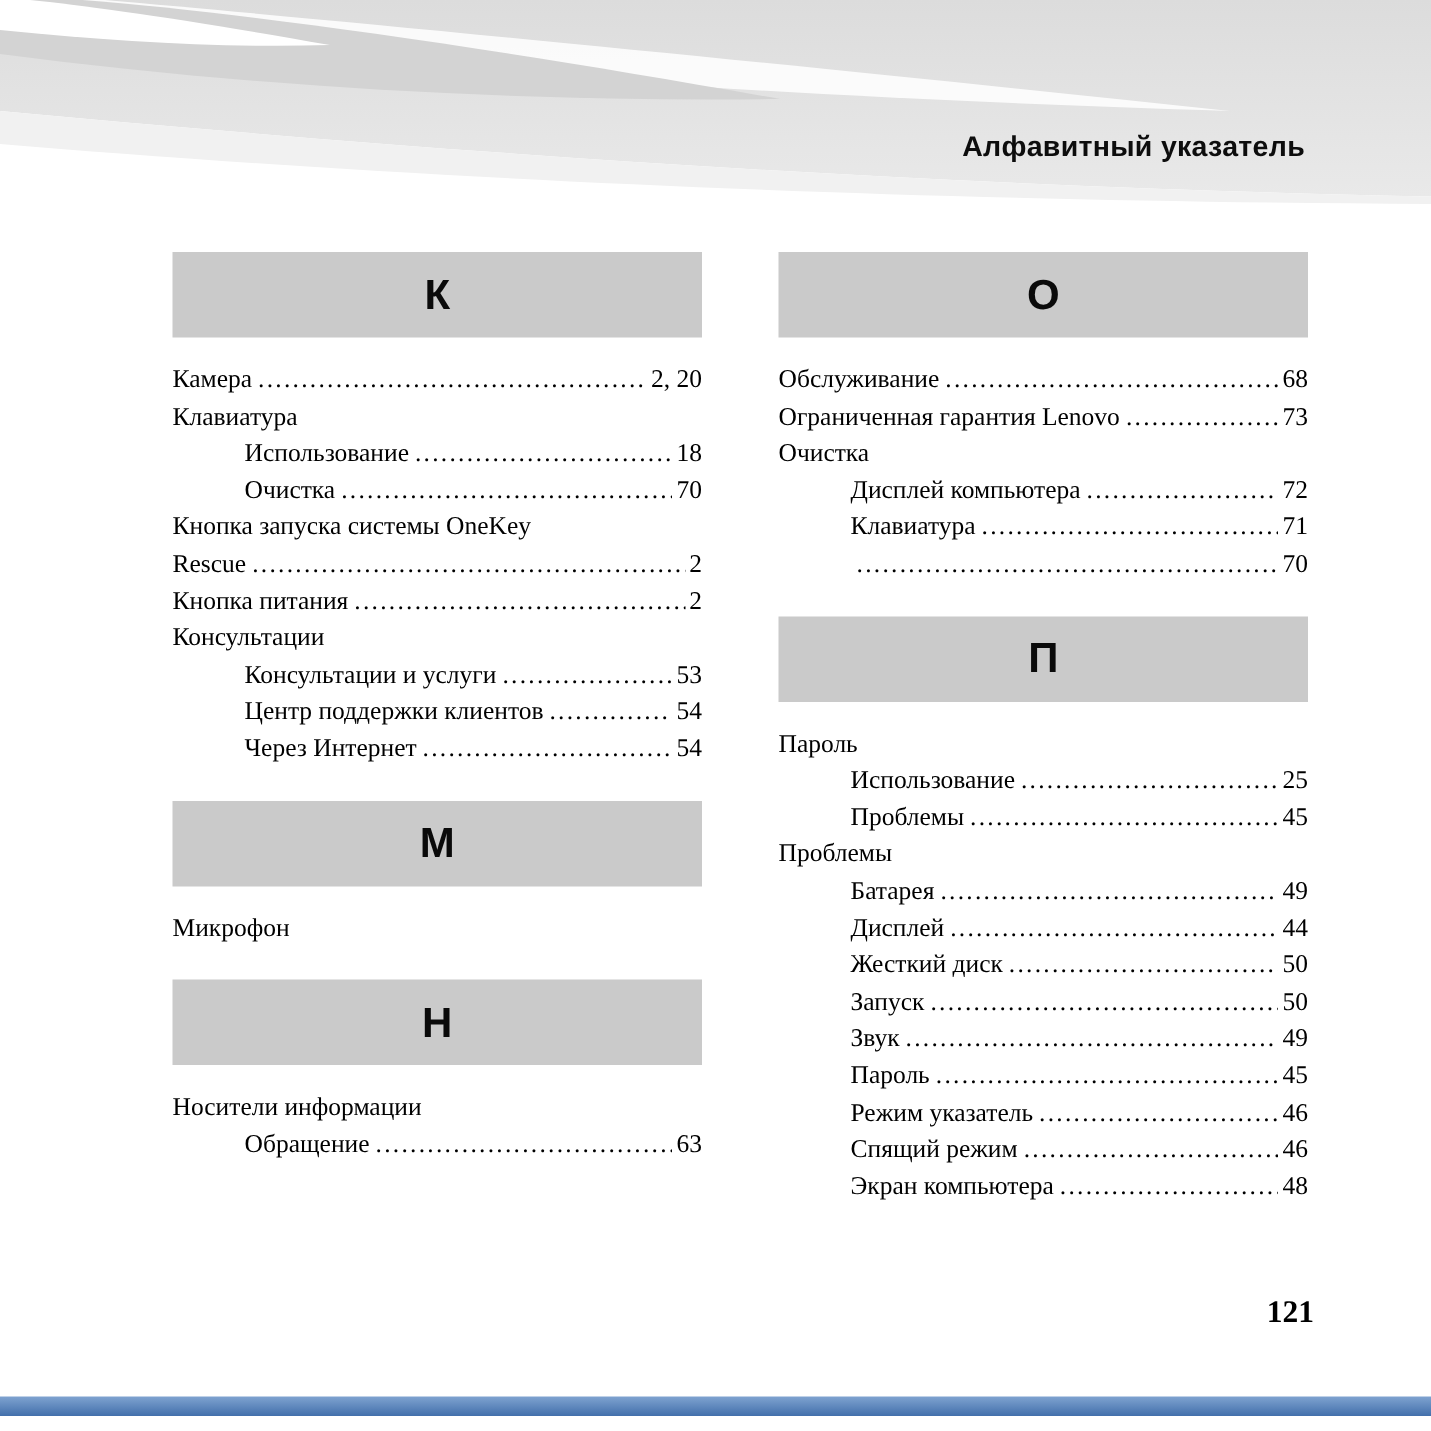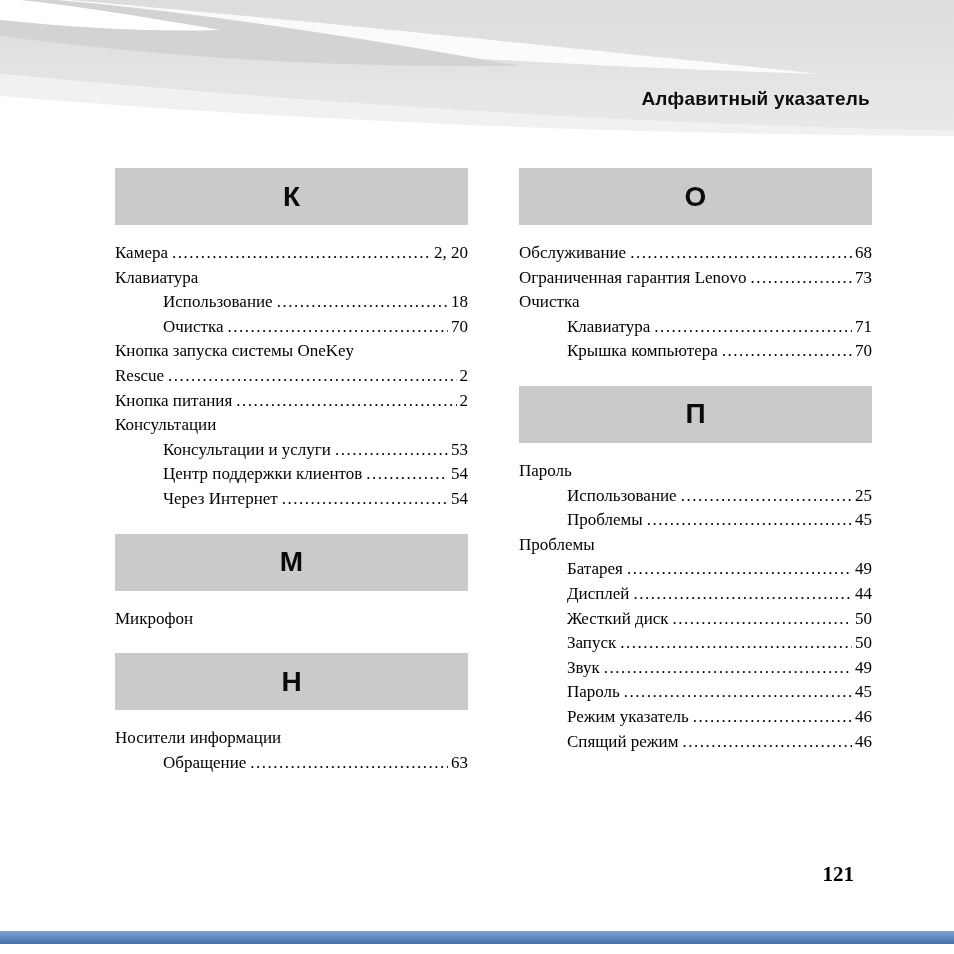--- a/index.html
+++ b/index.html
@@ -57,21 +57,21 @@
     margin: 0 3px 0 4px; min-width: 12px;
   }
   .entry .dots::before {
     content: "................................................................................";
     letter-spacing: 1.5px;
   }
   .entry .pnum { white-space: nowrap; }
 
   
   .page-number {
-    position: absolute; top: 862px; right: 100px;
+    position: absolute; top: 862px; right: 78px;
     font-family: "Liberation Serif", serif;
     font-weight: bold; font-size: 21px;
   }
   .footer-bar {
     position: absolute; left: 0; top: 931px;
     width: 954px; height: 13px;
     background: linear-gradient(to bottom, #7fa3d0, var(--footer-blue, #426fab));
   }
 </style>
 </head>
@@ -185,26 +185,30 @@
         </div>
         <div class="entry">
           <span class="label">Ограниченная гарантия Lenovo</span>
           <span class="dots"></span>
           <span class="pnum">73</span>
         </div>
         <div class="entry">
           <span class="label">Очистка</span>
         </div>
         <div class="entry indent">
+          <span class="label">Дисплей компьютера</span>
+          <span class="dots"></span>
+          <span class="pnum">72</span>
+        </div>
+        <div class="entry indent">
           <span class="label">Клавиатура</span>
           <span class="dots"></span>
           <span class="pnum">71</span>
         </div>
         <div class="entry indent">
-          <span class="label">Крышка компьютера</span>
           <span class="dots"></span>
           <span class="pnum">70</span>
         </div>
       </div>
       <div class="section-box">
         <span class="section-letter">П</span>
       </div>
       <div class="entries">
         <div class="entry">
           <span class="label">Пароль</span>
@@ -254,20 +258,25 @@
         </div>
         <div class="entry indent">
           <span class="label">Режим указатель</span>
           <span class="dots"></span>
           <span class="pnum">46</span>
         </div>
         <div class="entry indent">
           <span class="label">Спящий режим</span>
           <span class="dots"></span>
           <span class="pnum">46</span>
+        </div>
+        <div class="entry indent">
+          <span class="label">Экран компьютера</span>
+          <span class="dots"></span>
+          <span class="pnum">48</span>
         </div>
       </div>
     </div>
 </div>
 
 <div class="page-number">121</div>
 
 <div class="footer-bar"></div>
 
 </body></html>

